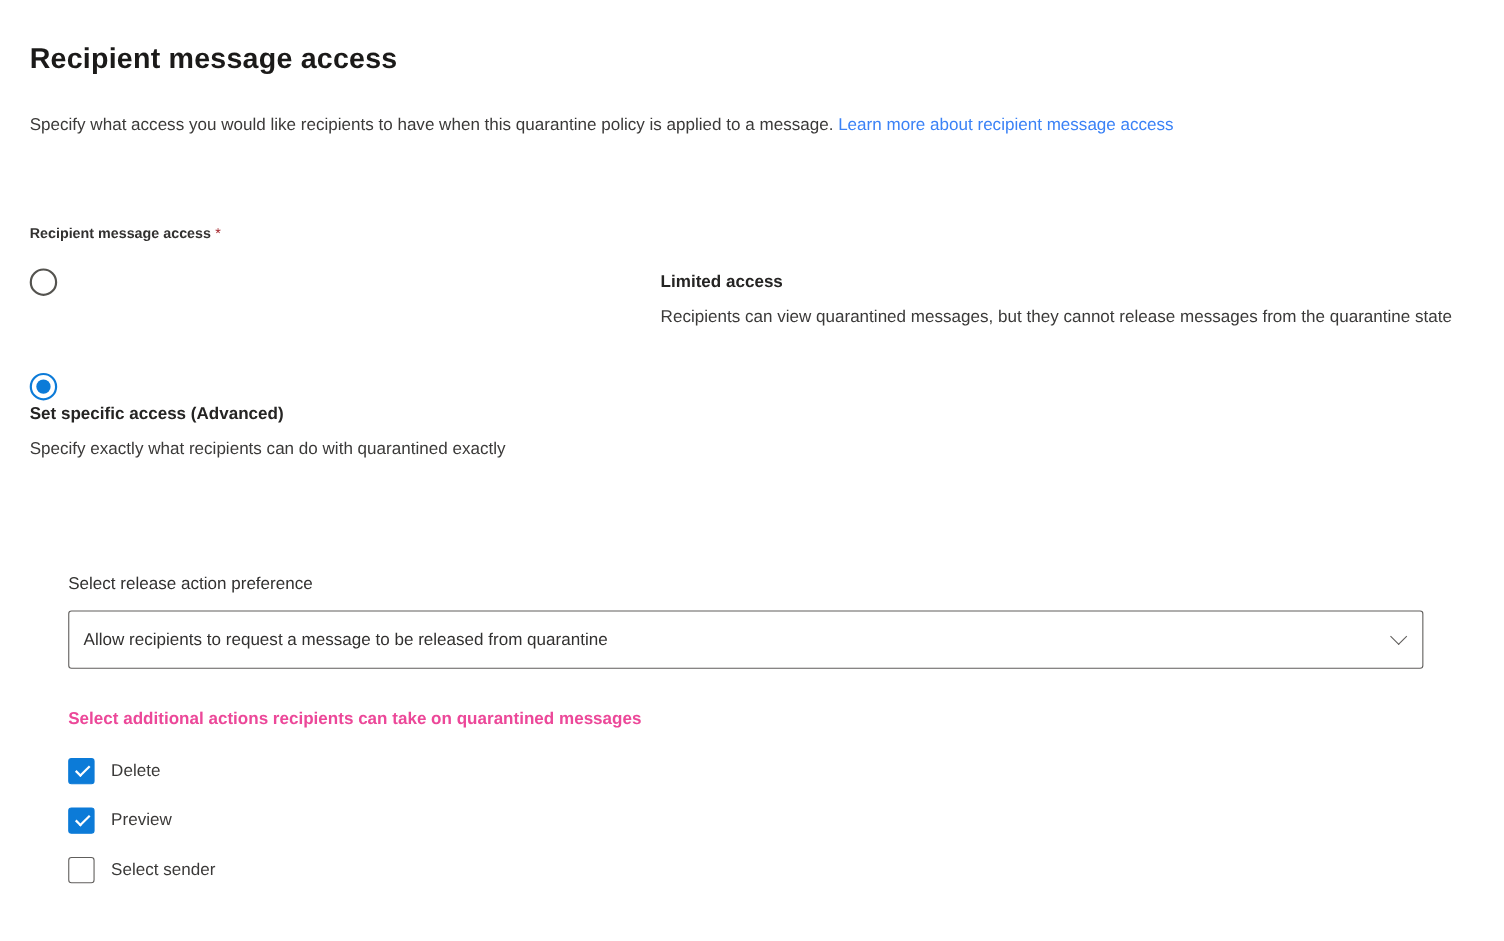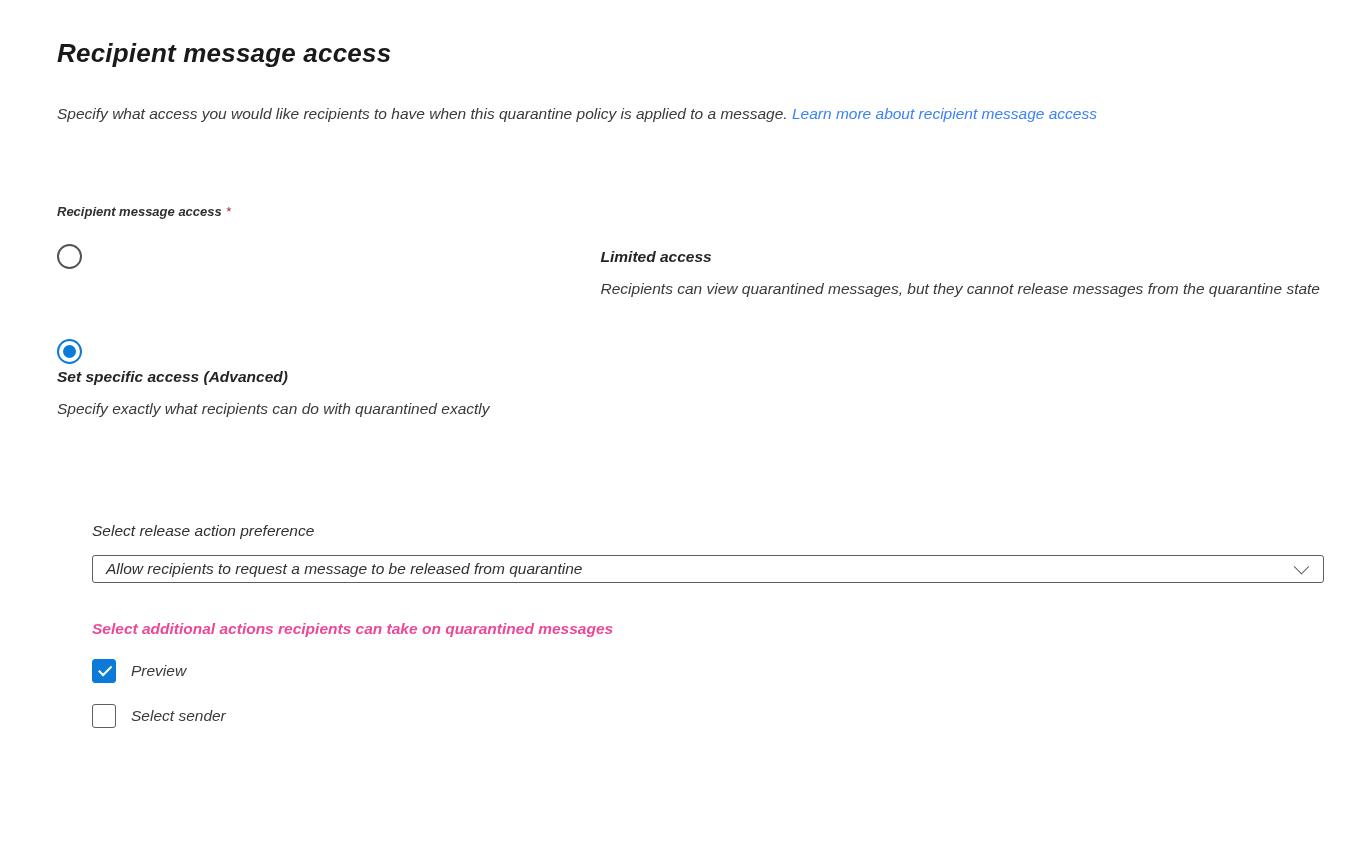--- a/index.html
+++ b/index.html
@@ -5,22 +5,21 @@
   * { margin: 0; padding: 0; box-sizing: border-box; }
   html, body {
     width: 1367px;
     height: 855px;
     background: #ffffff;
     font-family: "Liberation Sans", "DejaVu Sans", sans-serif;
     color: #323130;
     overflow: hidden;
   }
   .page {
-    padding: 38px 47px 0 57px;
-    font-style: italic;
+    padding: 38px 47px 0 27px;
   }
   .page-title {
     font-size: 26px;
     font-weight: 700;
     color: #1b1a19;
     letter-spacing: 0.2px;
   }
   .page-description {
     margin-top: 30px;
     max-width: 1270px;
@@ -94,21 +93,21 @@
     margin-top: 99px;
   }
   .dropdown-label {
     font-size: 15.5px;
     font-weight: 400;
     color: #323130;
   }
   .dropdown {
     margin-top: 15px;
     width: 1232px;
-    height: 28px;
+    height: 53px;
     border: 1px solid #605e5c;
     border-radius: 3px;
     background: #ffffff;
     display: flex;
     align-items: center;
     justify-content: space-between;
     padding: 0 16px 0 13px;
     cursor: pointer;
   }
   .dropdown-value {
@@ -199,20 +198,26 @@
 
     <div class="dropdown-label">Select release action preference</div>
 
     <div class="dropdown" role="combobox">
       <span class="dropdown-value">Allow recipients to request a message to be released from quarantine</span>
       <span class="chevron-down"></span>
     </div>
 
     <div class="checkbox-section-label">Select additional actions recipients can take on quarantined messages</div>
 
+    <div class="checkbox-row first" role="checkbox" aria-checked="true">
+      <div class="checkbox-box checked">
+        <span class="checkmark"></span>
+      </div>
+      <span class="checkbox-label">Delete</span>
+    </div>
 
     <div class="checkbox-row" role="checkbox" aria-checked="true">
       <div class="checkbox-box checked">
         <span class="checkmark"></span>
       </div>
       <span class="checkbox-label">Preview</span>
     </div>
 
     <div class="checkbox-row" role="checkbox" aria-checked="false">
       <div class="checkbox-box"></div>

